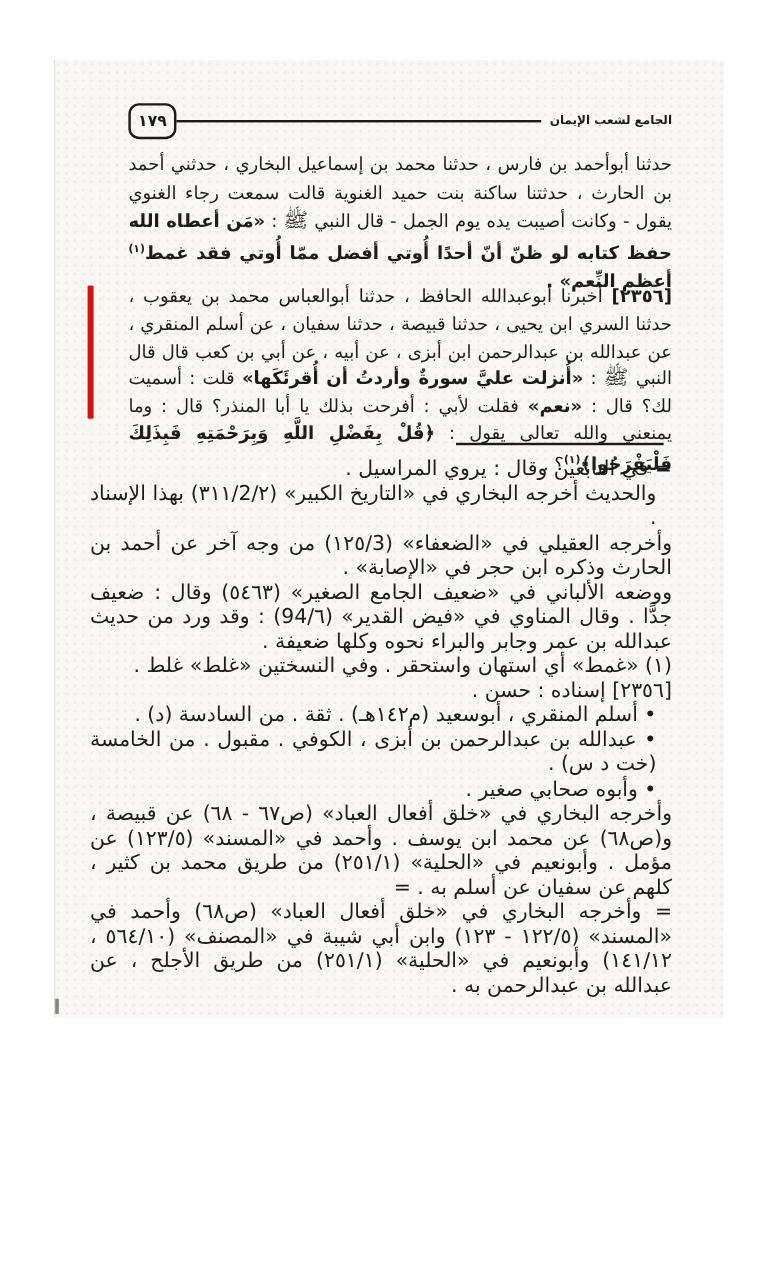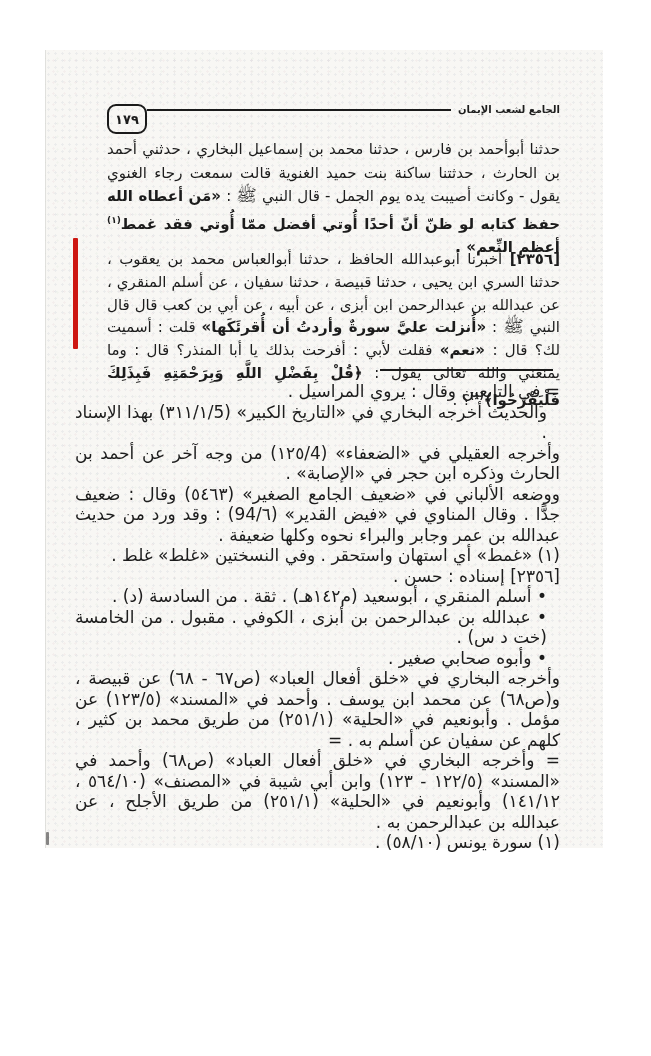--- a/index.html
+++ b/index.html
@@ -38,27 +38,27 @@
   .hdr-title{
     font-size:10px;font-weight:bold;white-space:nowrap;
     letter-spacing:0;
   }
   .hdr-rule{
     flex:1;height:0;border-top:2px solid #1a1a1a;margin:2px 7px 0 0;
   }
   .hdr-badge{
     width:36px;height:26px;border:2px solid #1a1a1a;border-radius:9px;
     display:flex;align-items:center;justify-content:center;
-    font-size:13px;font-weight:bold;background:transparent;margin-top:20px;
+    font-size:13px;font-weight:bold;background:transparent;margin-top:2px;
   }
   
   .para{
     position:absolute;right:43px;left:62px;
     font-size:15px;line-height:23.5px;
-    text-align:justify;text-justify:inter-word;margin-top:12px;
+    text-align:justify;text-justify:inter-word;
   }
   .para1{top:76px;}
   .para2{top:186px;line-height:22.8px;}
   .b{font-weight:bold;}
   .quran{font-weight:bold;}
   .sup{font-size:9px;vertical-align:6px;font-weight:bold;}
   .saw{font-size:17px;line-height:0;}
   
   .marker{
     position:absolute;left:28px;top:188px;width:5px;height:111px;
@@ -98,25 +98,24 @@
   <div class="para para1"><span>حدثنا أبوأحمد بن فارس ، حدثنا محمد بن إسماعيل البخاري ، حدثني أحمد بن الحارث ، حدثتنا ساكنة بنت حميد الغنوية قالت سمعت رجاء الغنوي يقول - وكانت أصيبت يده يوم الجمل - قال النبي </span><span class="saw">ﷺ</span><span> : </span><span class="b">«مَن أعطاه الله حفظ كتابه لو ظنّ أنّ أحدًا أُوتي أفضل ممّا أُوتي فقد غمط</span><span class="sup">(١)</span><span class="b"> أعظم النِّعم» .</span></div>
 
   <div class="marker"></div>
 
   <div class="para para2"><span class="b">[٢٣٥٦]</span><span> أخبرنا أبوعبدالله الحافظ ، حدثنا أبوالعباس محمد بن يعقوب ، حدثنا السري ابن يحيى ، حدثنا قبيصة ، حدثنا سفيان ، عن أسلم المنقري ، عن عبدالله بن عبدالرحمن ابن أبزى ، عن أبيه ، عن أبي بن كعب قال قال النبي </span><span class="saw">ﷺ</span><span> : </span><span class="b">«أُنزلت عليَّ سورةٌ وأردتُ أن أُقرئَكَها»</span><span> قلت : أسميت لك؟ قال : </span><span class="b">«نعم»</span><span> فقلت لأبي : أفرحت بذلك يا أبا المنذر؟ قال : وما يمنعني والله تعالى يقول : </span><span class="quran">﴿قُلْ بِفَضْلِ اللَّهِ وَبِرَحْمَتِهِ فَبِذَلِكَ فَلْيَفْرَحُوا﴾</span><span class="sup">(١)</span><span>؟ .</span></div>
 
   <div class="fn-sep"></div>
 
   <div class="fns">
     <div class="fn">= في التابعين وقال : يروي المراسيل .</div>
-    <div class="fn indent">والحديث أخرجه البخاري في «التاريخ الكبير» (٣١١/١/5) بهذا الإسناد .</div>
-    <div class="fn">وأخرجه العقيلي في «الضعفاء» (١٢٥/4) من وجه آخر عن أحمد بن الحارث وذكره ابن حجر في «الإصابة» .</div>
+    <div class="fn indent">والحديث أخرجه البخاري في «التاريخ الكبير» (٣١١/2/٢) بهذا الإسناد .</div>
+    <div class="fn">وأخرجه العقيلي في «الضعفاء» (١٢٥/3) من وجه آخر عن أحمد بن الحارث وذكره ابن حجر في «الإصابة» .</div>
     <div class="fn">ووضعه الألباني في «ضعيف الجامع الصغير» (٥٤٦٣) وقال : ضعيف جدًّا . وقال المناوي في «فيض القدير» (94/٦) : وقد ورد من حديث عبدالله بن عمر وجابر والبراء نحوه وكلها ضعيفة .</div>
     <div class="fn">(١) «غمط» أي استهان واستحقر . وفي النسختين «غلط» غلط .</div>
     <div class="fn">[٢٣٥٦] إسناده : حسن .</div>
     <div class="fn bullet">• أسلم المنقري ، أبوسعيد (م١٤٢هـ) . ثقة . من السادسة (د) .</div>
     <div class="fn bullet">• عبدالله بن عبدالرحمن بن أبزى ، الكوفي . مقبول . من الخامسة (خت د س) .</div>
     <div class="fn bullet">• وأبوه صحابي صغير .</div>
     <div class="fn">وأخرجه البخاري في «خلق أفعال العباد» (ص٦٧ - ٦٨) عن قبيصة ، و(ص٦٨) عن محمد ابن يوسف . وأحمد في «المسند» (١٢٣/٥) عن مؤمل . وأبونعيم في «الحلية» (٢٥١/١) من طريق محمد بن كثير ، كلهم عن سفيان عن أسلم به . =</div>
     <div class="fn">= وأخرجه البخاري في «خلق أفعال العباد» (ص٦٨) وأحمد في «المسند» (١٢٢/٥ - ١٢٣) وابن أبي شيبة في «المصنف» (٥٦٤/١٠ ، ١٤١/١٢) وأبونعيم في «الحلية» (٢٥١/١) من طريق الأجلح ، عن عبدالله بن عبدالرحمن به .</div>
-    <div class="fn">(١) سورة يونس (٥٨/١٠) .</div>
   </div>
 </div>
 
 </body></html>

